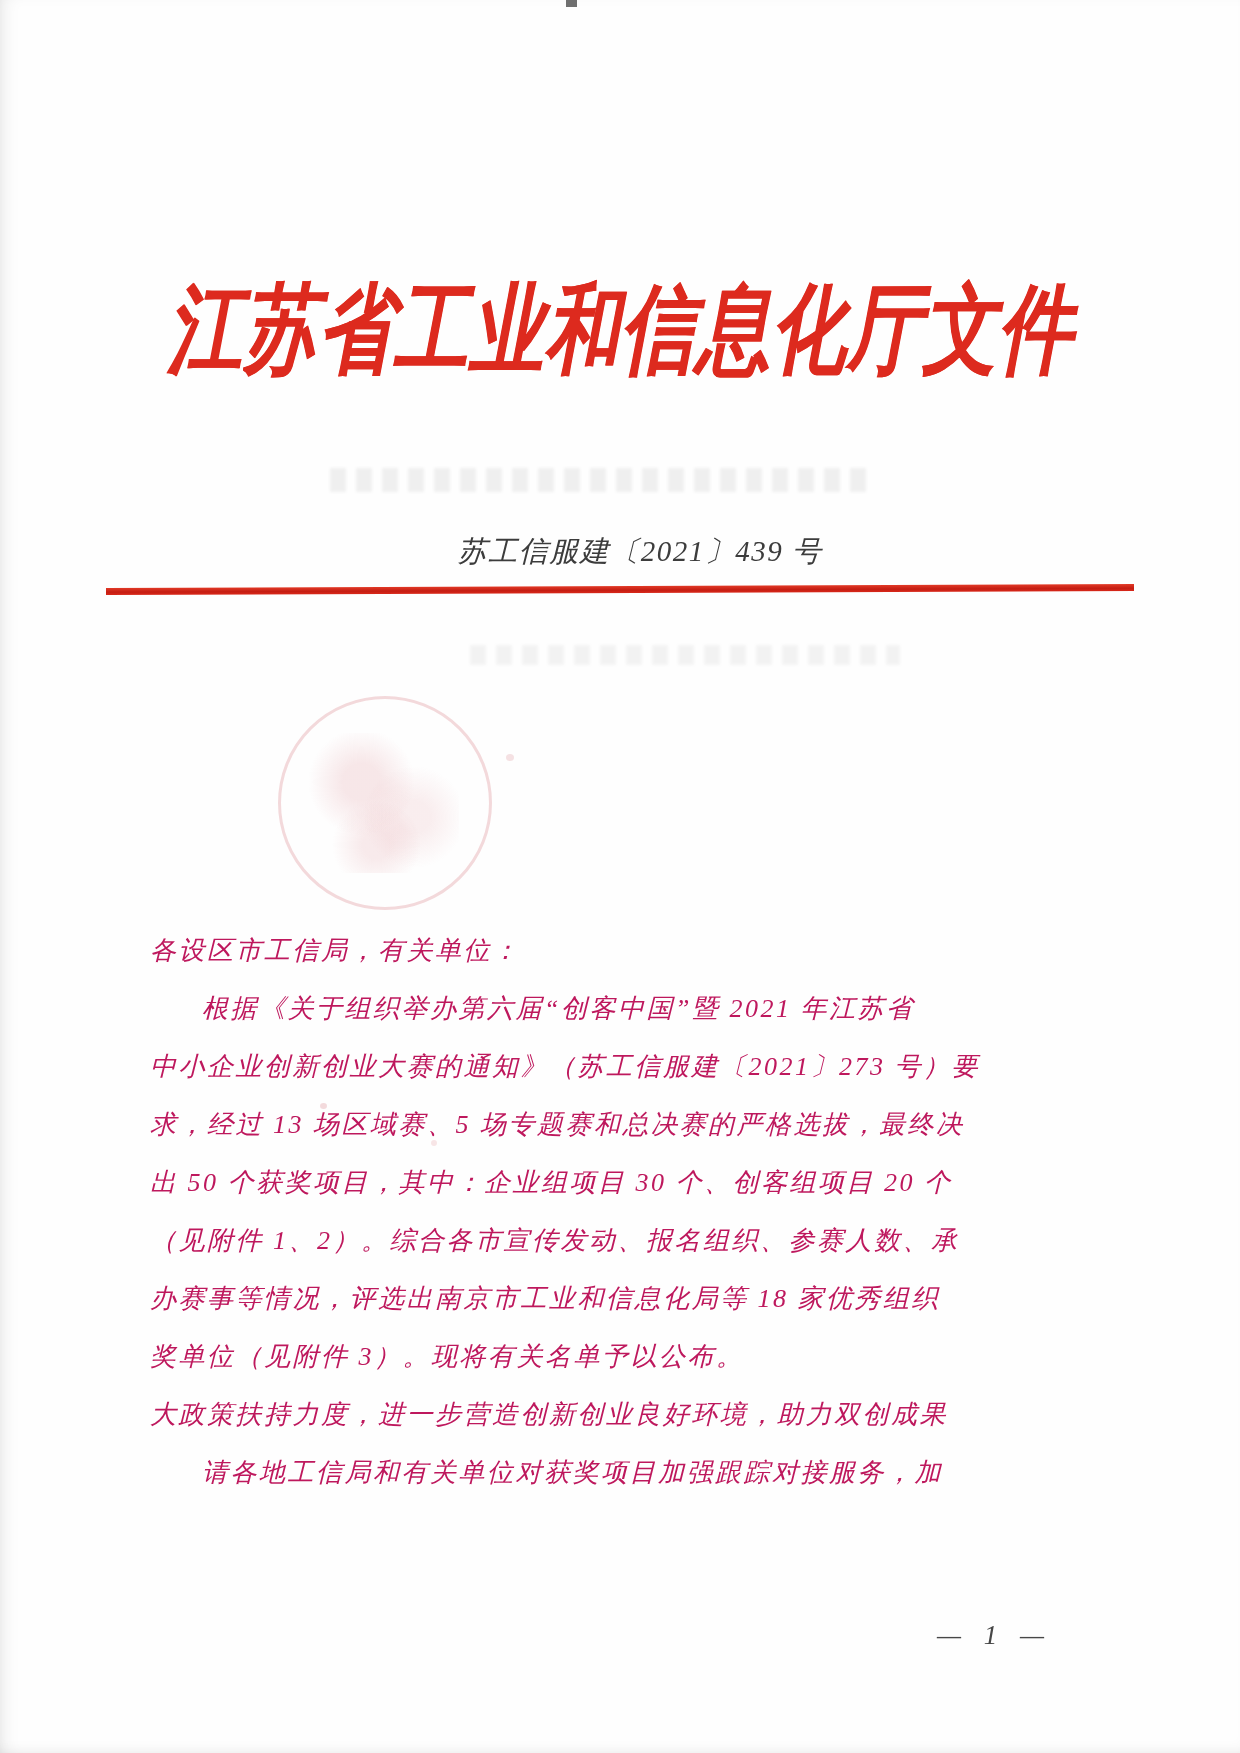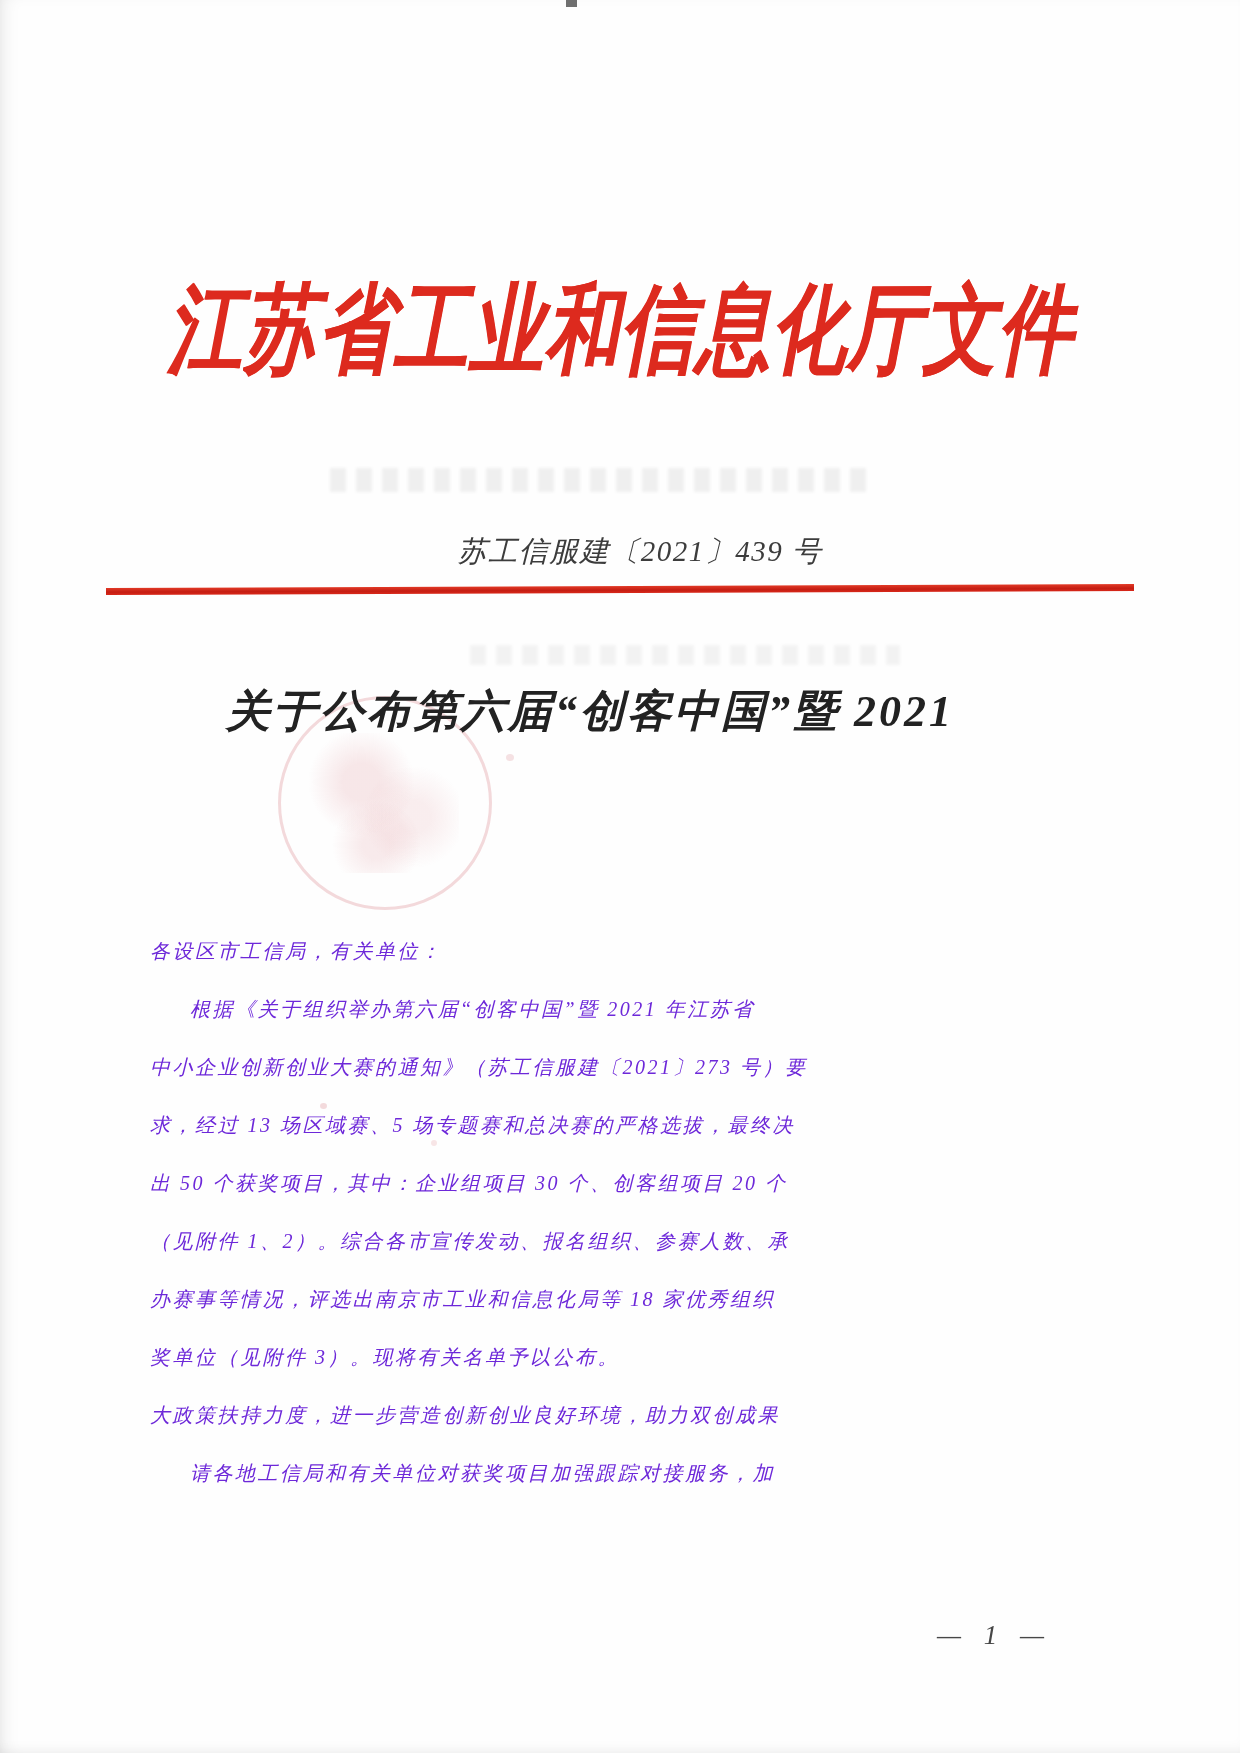--- a/index.html
+++ b/index.html
@@ -110,22 +110,22 @@
     line-height: 60px;
     letter-spacing: 3px;
     white-space: nowrap;
   }
 
   
   .body-text {
     position: absolute;
     top: 922px; left: 150px;
     width: 925px;
-    color: #6d28d9;
-    font-size: 20px;
+    color: #be185d;
+    font-size: 26px;
     line-height: 58px;
     letter-spacing: 2.5px;
     white-space: nowrap;
   }
   .body-line { height: 58px; }
   .indent { text-indent: 2em; }
 
   .page-number {
     position: absolute;
     top: 1620px; left: 0;
@@ -153,21 +153,20 @@
   <div class="doc-number">苏工信服建〔2021〕439 号</div>
 
   <div class="red-rule"></div>
 
   <div class="seal"></div>
   <div class="seal-speck speck-1"></div>
   <div class="seal-speck speck-2"></div>
   <div class="seal-speck speck-3"></div>
 
   <div class="notice-title">
-    <div>关于公布第六届“创客中国”暨 2021</div>
   </div>
 
   <div class="body-text">
     <div class="body-line">各设区市工信局，有关单位：</div>
 
     <div class="body-line indent">根据《关于组织举办第六届“创客中国”暨 2021 年江苏省</div>
     <div class="body-line">中小企业创新创业大赛的通知》（苏工信服建〔2021〕273 号）要</div>
     <div class="body-line">求，经过 13 场区域赛、5 场专题赛和总决赛的严格选拔，最终决</div>
     <div class="body-line">出 50 个获奖项目，其中：企业组项目 30 个、创客组项目 20 个</div>
     <div class="body-line">（见附件 1、2）。综合各市宣传发动、报名组织、参赛人数、承</div>

